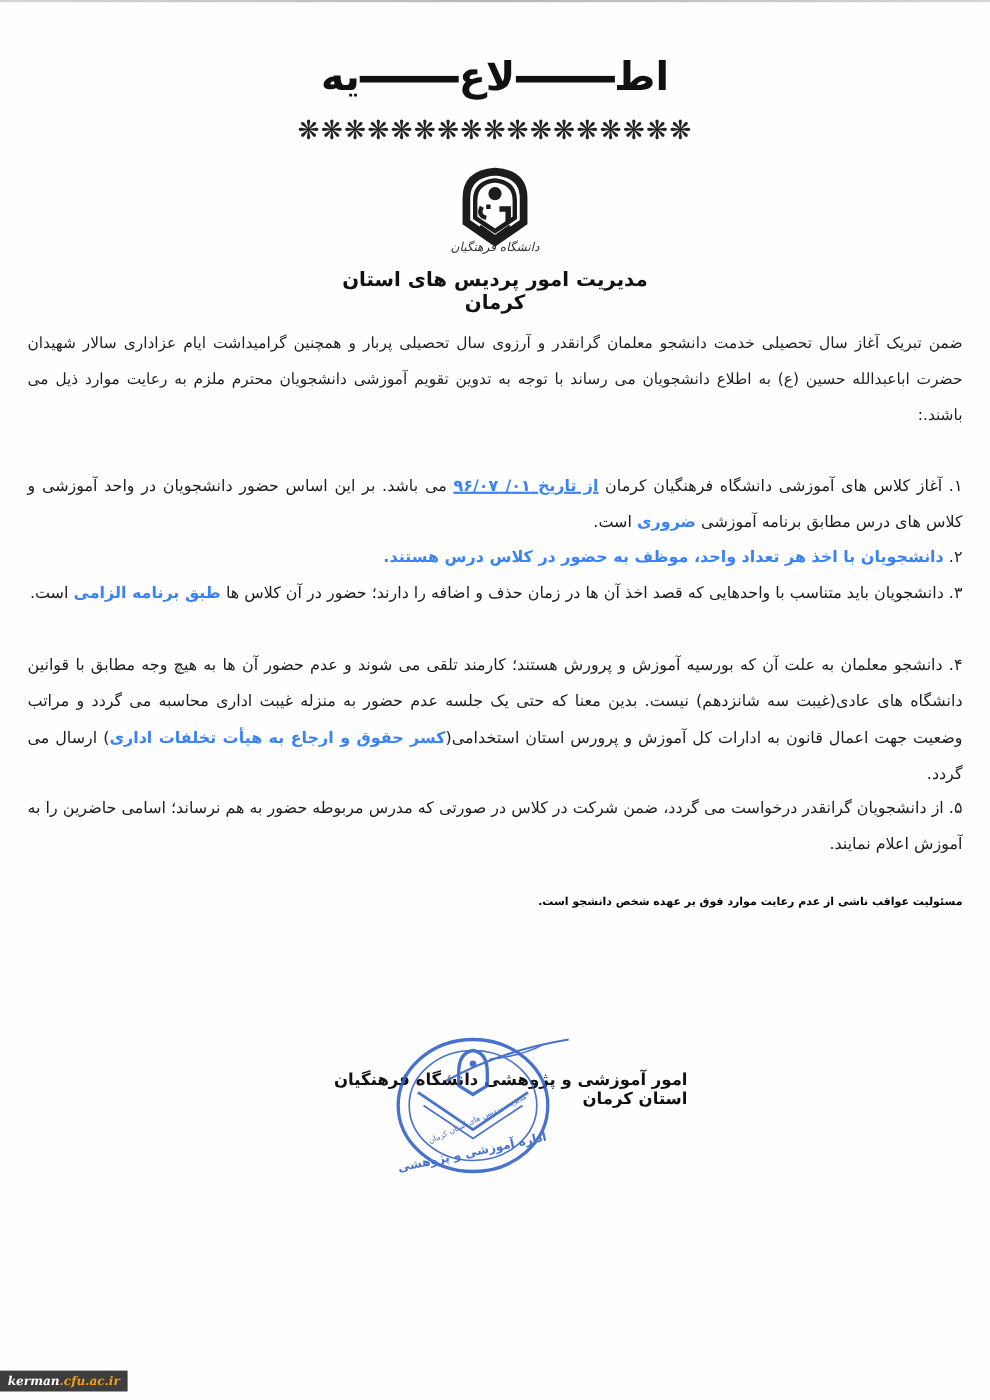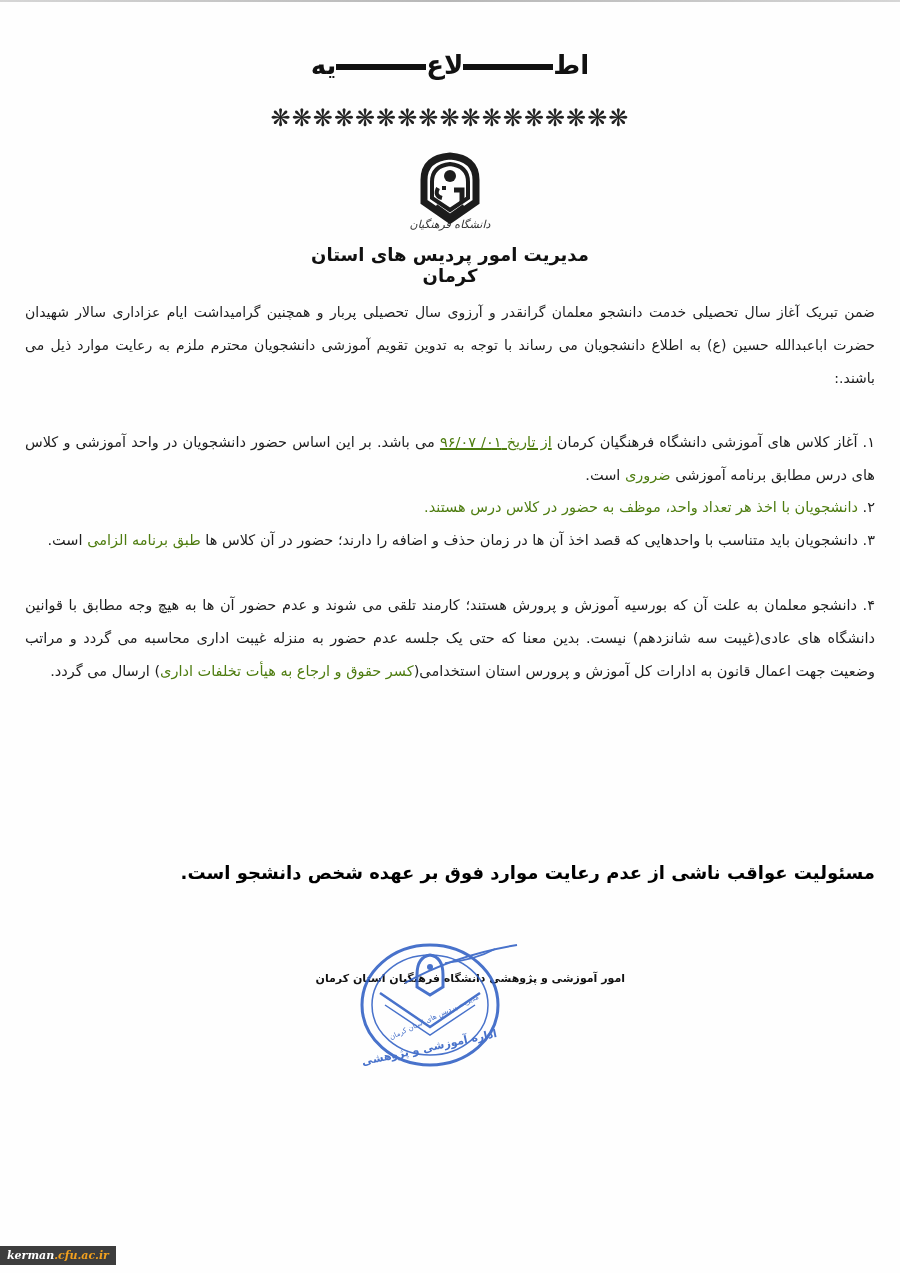--- a/index.html
+++ b/index.html
@@ -6,21 +6,21 @@
     body {
       width:900px; height:1273px; overflow:hidden; position:relative;
       background:#fdfdfd;
       font-family:"DejaVu Sans", sans-serif;
       color:#1a1a1a;
     }
     .page { position:absolute; left:0; top:0; width:900px; height:1273px; background:#fefefe; }
     .topline { position:absolute; left:0; top:0; width:900px; height:2px; background:linear-gradient(90deg,#bbb,#888,#bbb); opacity:.6; }
     .title {
       position:absolute; left:240px; top:50px; width:420px; text-align:center;
-      font-family:"DejaVu Sans", sans-serif; font-weight:bold; font-size:26px;
+      font-family:"DejaVu Sans", sans-serif; font-weight:bold; font-size:36px;
       direction:rtl; letter-spacing:1px; color:#111;
     }
     .title .kash { display:inline-block; height:6px; background:#111; vertical-align:middle; }
     .stars {
       position:absolute; left:245px; top:104px; width:410px; text-align:center;
       font-size:24px; letter-spacing:1px; color:#222; white-space:nowrap;
     }
     .logo { position:absolute; left:410px; top:150px; width:80px; height:80px; }
     .logo-caption {
       position:absolute; left:400px; top:218px; width:100px; text-align:center;
@@ -34,29 +34,29 @@
       position:absolute; left:25px; width:850px; direction:rtl; text-align:justify;
       font-size:14px; line-height:33px; color:#1d1d1d;
     }
     .intro { top:296px; }
     .item { position:absolute; left:25px; width:850px; direction:rtl; text-align:justify; font-size:14.5px; line-height:33px; color:#1d1d1d; }
     .item1 { top:426px; }
     .item2 { top:491px; }
     .item3 { top:524px; }
     .item4 { top:589px; }
     .item5 { top:719px; }
-    .b { font-weight:normal; color:#4d7c0f; }
+    .b { font-weight:bold; color:#3b82f6; }
     .u { text-decoration:underline; text-decoration-thickness:2px; }
     .closing {
       position:absolute; left:25px; width:850px; top:815px; direction:rtl; text-align:right;
-      font-weight:bold; font-size:18px; color:#000;margin-top:47px;
+      font-weight:bold; font-size:10px; color:#000;
     }
     .signature {
       position:absolute; left:270px; top:972px; width:355px; text-align:right; direction:rtl;
-      font-weight:bold; font-size:11px; color:#111; z-index:2;
+      font-weight:bold; font-size:15px; color:#111; z-index:2;
     }
     .stamp { position:absolute; left:345px; top:935px; width:175px; height:135px; z-index:3; opacity:.88; }
     .watermark {
       position:absolute; left:0; top:1246px; height:19px; padding:0 7px;
       background:#3d3d3d; font-family:"DejaVu Serif", serif; font-style:italic; font-weight:bold;
       font-size:11px; line-height:19px; white-space:nowrap;
     }
     .wm-a { color:#ffffff; }
     .wm-b { color:#f2a01e; }
   </style>
@@ -95,20 +95,23 @@
   </div>
 
   <div class="item item3">
     <span>۳. دانشجویان باید متناسب با واحدهایی که قصد اخذ آن ها در زمان حذف و اضافه را دارند؛ حضور در آن کلاس ها </span><span class="b">طبق برنامه الزامی</span><span> است.</span>
   </div>
 
   <div class="item item4">
     <span>۴. دانشجو معلمان به علت آن که بورسیه آموزش و پرورش هستند؛ کارمند تلقی می شوند و عدم حضور آن ها به هیچ وجه مطابق با قوانین دانشگاه های عادی(غیبت سه شانزدهم) نیست. بدین معنا که حتی یک جلسه عدم حضور به منزله غیبت اداری محاسبه می گردد و مراتب وضعیت جهت اعمال قانون به ادارات کل آموزش و پرورس استان استخدامی(</span><span class="b">کسر حقوق و ارجاع به هیأت تخلفات اداری</span><span>) ارسال می گردد.</span>
   </div>
 
+  <div class="item item5">
+    <span>۵. از دانشجویان گرانقدر درخواست می گردد، ضمن شرکت در کلاس در صورتی که مدرس مربوطه حضور به هم نرساند؛ اسامی حاضرین را به آموزش اعلام نمایند.</span>
+  </div>
 
   <div class="closing">مسئولیت عواقب ناشی از عدم رعایت موارد فوق بر عهده شخص دانشجو است.</div>
 
   <div class="signature">امور آموزشی و پژوهشی دانشگاه فرهنگیان استان کرمان</div>
 
   <svg class="stamp" viewBox="0 0 175 135">
     <ellipse cx="85" cy="70" rx="68" ry="60" fill="none" stroke="#2f5fc4" stroke-width="3"></ellipse>
     <ellipse cx="85" cy="70" rx="58" ry="50" fill="none" stroke="#2f5fc4" stroke-width="1.5"></ellipse>
     <path d="M35 58 L85 92 L135 58" fill="none" stroke="#2f5fc4" stroke-width="2.5"></path>
     <path d="M40 70 L85 100 L130 70" fill="none" stroke="#2f5fc4" stroke-width="1.5"></path>

